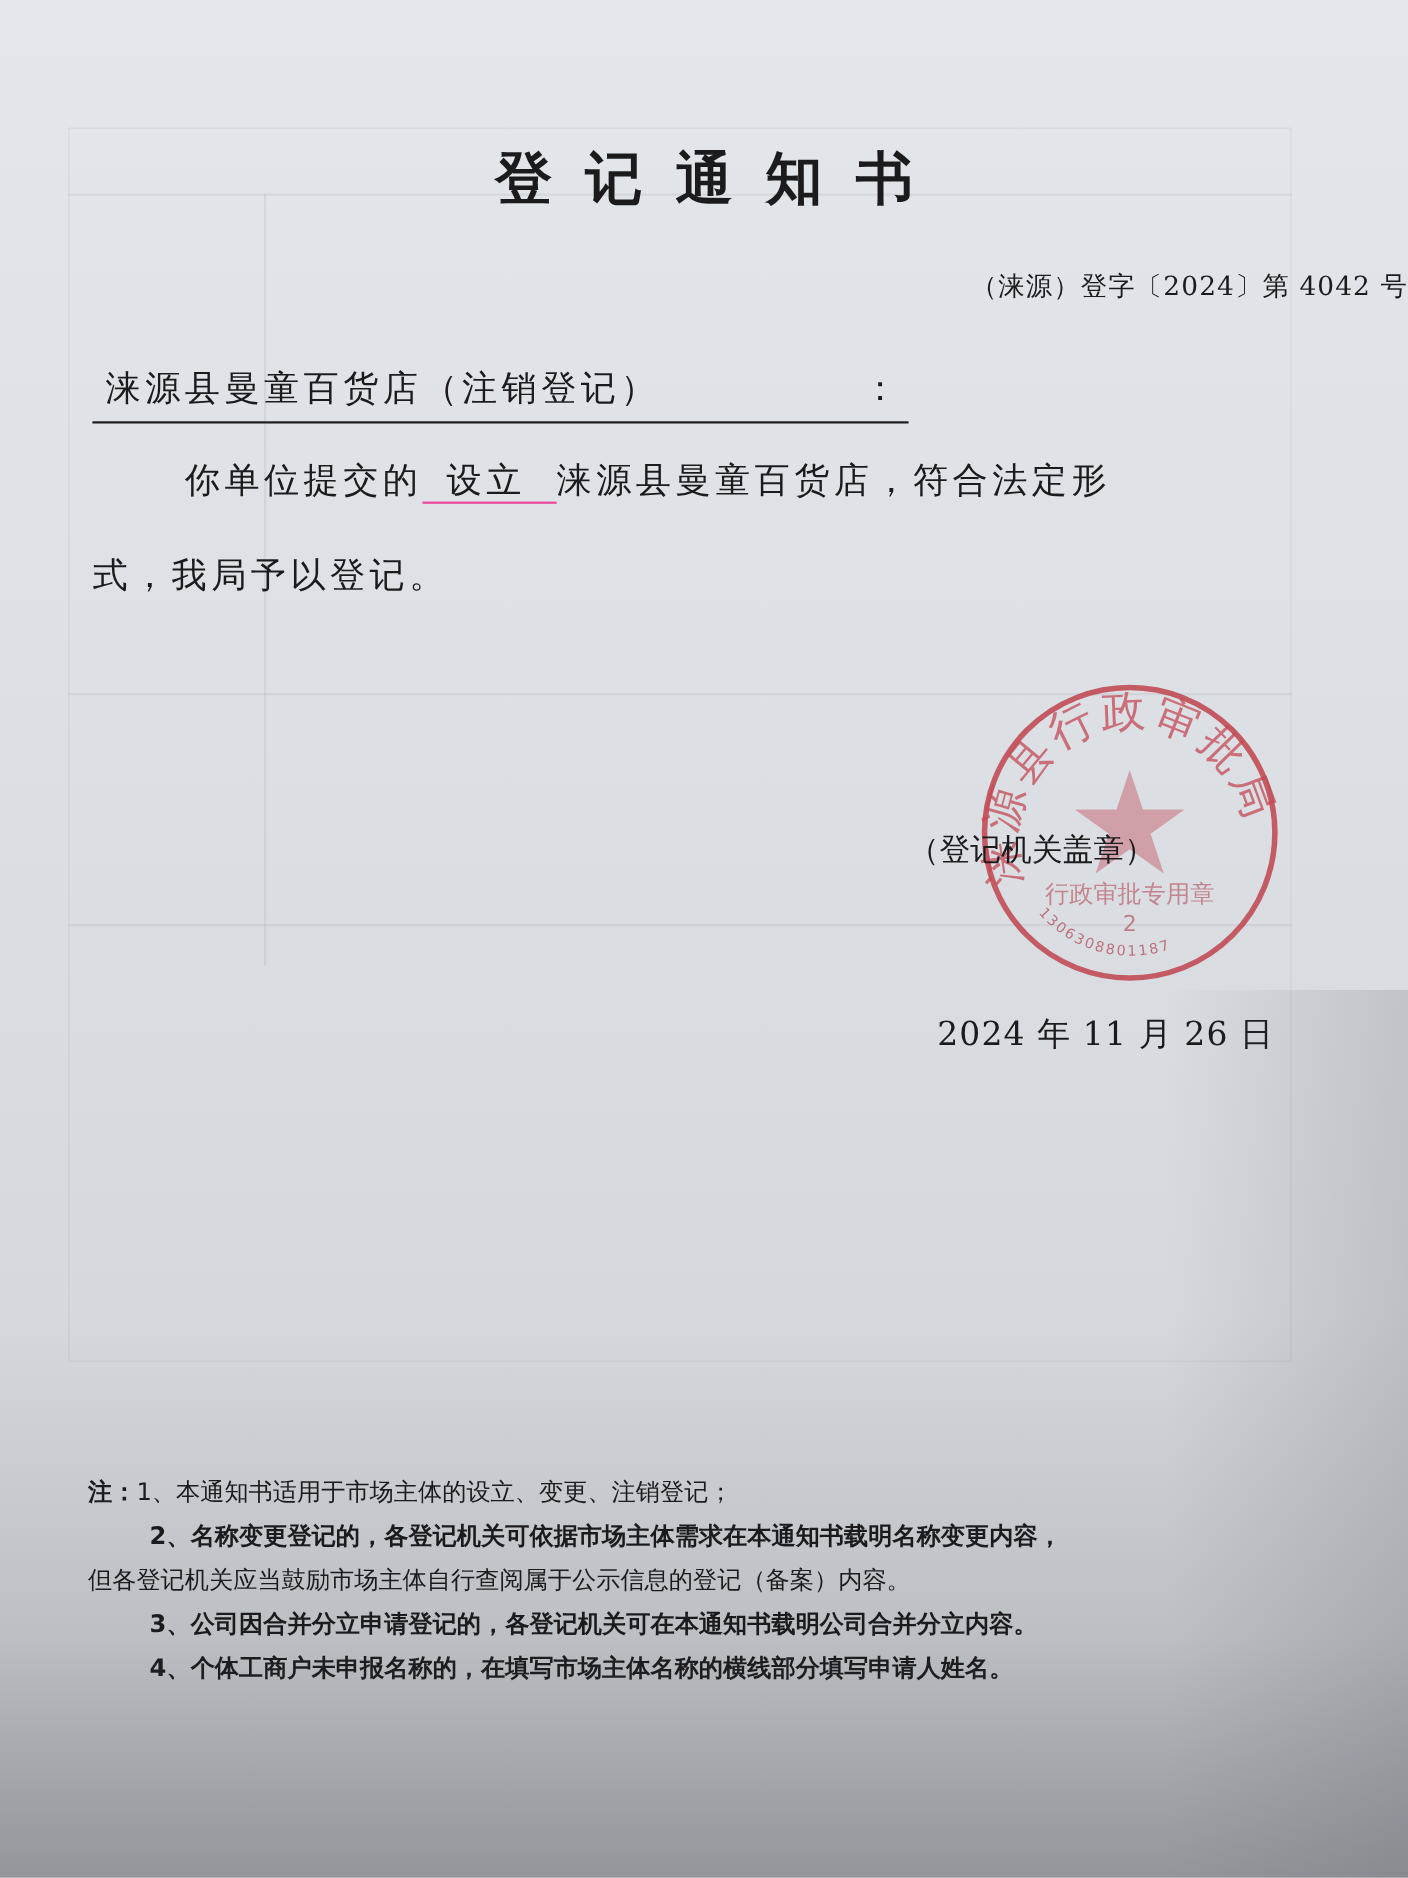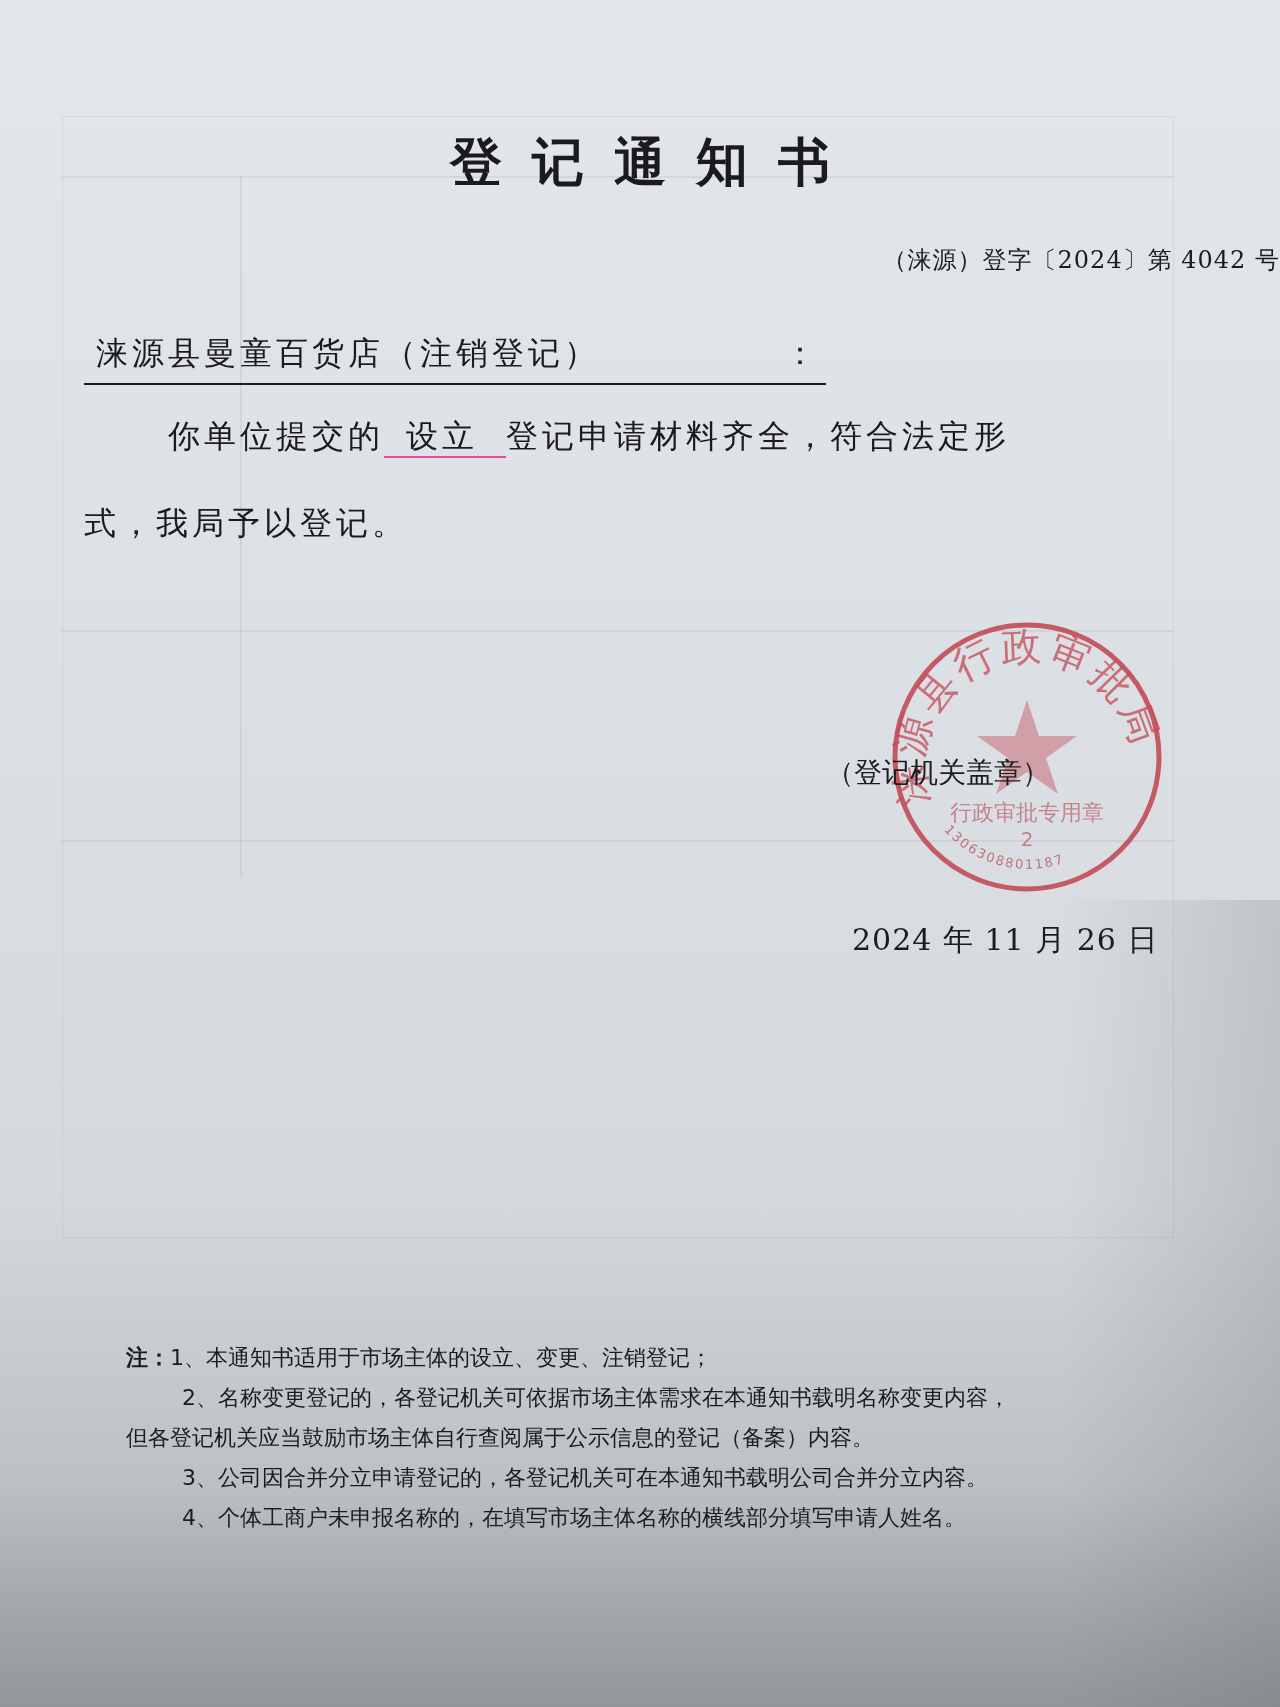--- a/index.html
+++ b/index.html
@@ -131,24 +131,24 @@
       top: 1338px;
       left: 80px;
       width: 1110px;
       font-family: "DejaVu Sans", "Liberation Sans", sans-serif;
       font-size: 22px;
       line-height: 40px;
     }
     .notes .note-line {
       white-space: nowrap;
       display: block;
-      margin-left: 46px;
     }
     .notes .indent {
       padding-left: 56px;
+      font-weight: bold;
     }
     .notes .label {
       font-weight: bold;
     }
   </style>
 </head>
 <body>
 
 <div class="ghost" style="left:62px; top:116px; width:1110px; height:1120px;"></div>
 <div class="ghost" style="left:62px; top:176px; width:1110px; height:0;"></div>
@@ -159,21 +159,21 @@
 <div class="title">登记通知书</div>
 
 <div class="docno">（涞源）登字〔2024〕第 4042 号</div>
 
 <div class="addressee">
   <span class="name">涞源县曼童百货店（注销登记）</span>
   <span class="colon">：</span>
 </div>
 
 <div class="body-line1">
-  <span>你单位提交的</span><span class="blank">设立</span><span>登记申请材料齐全，符合法定形</span>
+  <span>你单位提交的</span><span class="blank">设立</span><span>涞源县曼童百货店，符合法定形</span>
 </div>
 
 <div class="body-line2">式，我局予以登记。</div>
 
 <svg class="seal" viewBox="0 0 290 290" xmlns="http://www.w3.org/2000/svg">
   <defs>
     <path id="sealArcTop" d="M 48 190 A 105 105 0 1 1 250 170"></path>
     <path id="sealArcBottom" d="M 62 218 A 110 110 0 0 0 236 210"></path>
   </defs>
   <circle cx="145" cy="145" r="132" fill="none" stroke="#c0434c" stroke-width="5" opacity="0.85"></circle>

